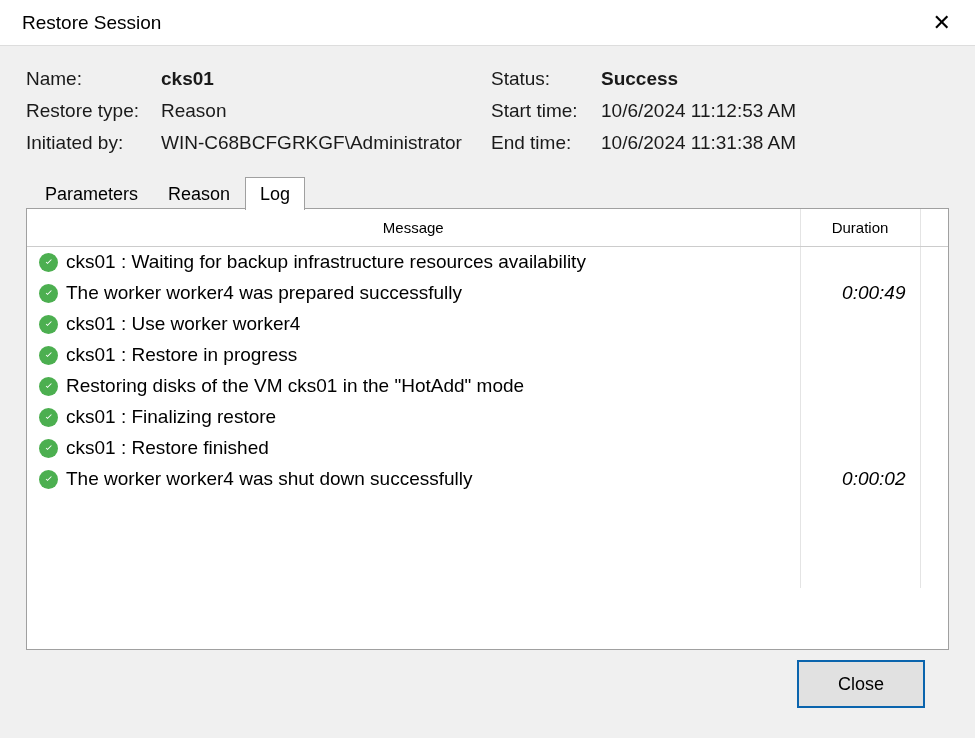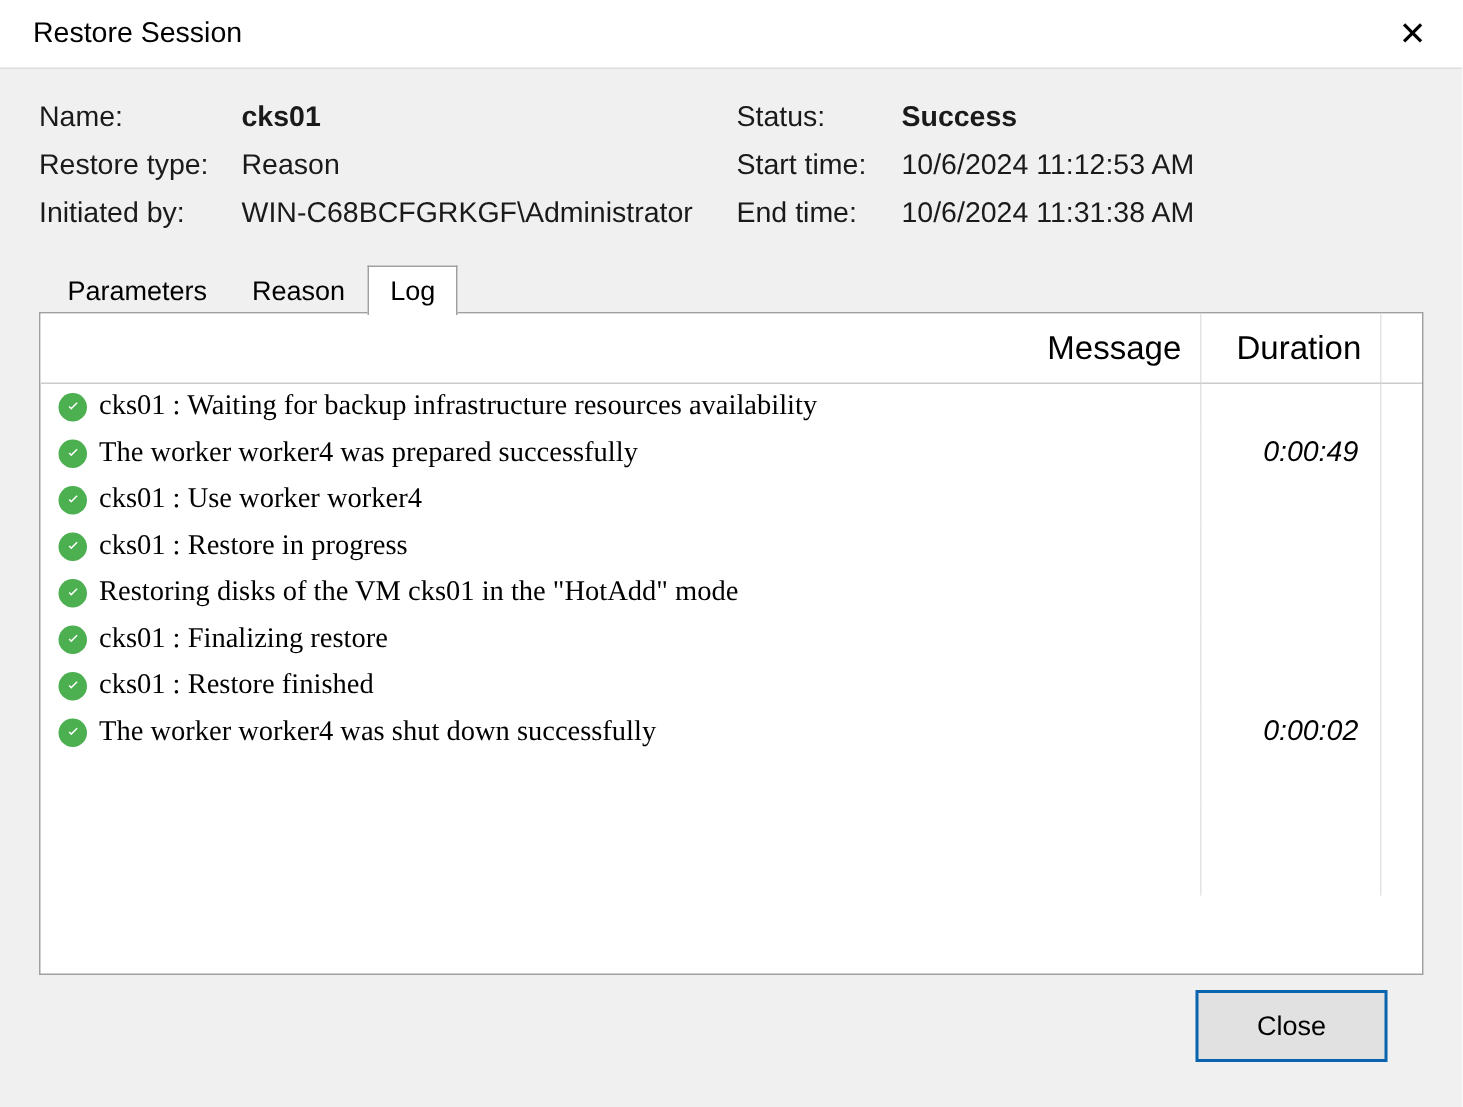--- a/index.html
+++ b/index.html
@@ -74,41 +74,41 @@
     .log-panel {
       flex: 1;
       background: #fff;
       border: 1px solid #a0a0a0;
       overflow: hidden;
       display: flex;
       flex-direction: column;
     }
     .log-table { width: 100%; border-collapse: collapse; }
     .log-table th {
-      text-align: right;
+      text-align: center;
       font-weight: 400;
-      font-size: 22px;
+      font-size: 15px;
       padding: 10px 12px;
       border-bottom: 1px solid #ccc;
       border-right: 1px solid #e4e4e4;
       background: #fff;
     }
     .log-table th.msg-col { width: auto; }
     .log-table th.dur-col { width: 120px; }
     .log-table th.scroll-col { width: 28px; border-right: none; }
     .log-table td {
       padding: 3px 12px;
       font-size: 19px;
       border-right: 1px solid #e4e4e4;
       vertical-align: middle;
       height: 31px;
     }
     .log-table td.dur { text-align: right; padding-right: 14px; font-style: italic; }
     .log-table td.scroll-cell { border-right: none; }
-    .msg-cell { display: flex; align-items: center; gap: 8px; font-family: Liberation Serif, serif; }
+    .msg-cell { display: flex; align-items: center; gap: 8px; }
     .status-icon {
       width: 19px; height: 19px; border-radius: 50%;
       background: #4caf50;
       display: inline-flex; align-items: center; justify-content: center;
       flex: 0 0 19px;
     }
     .status-icon svg { width: 12px; height: 12px; display: block; }
     .footer {
       height: 68px;
       display: flex;

